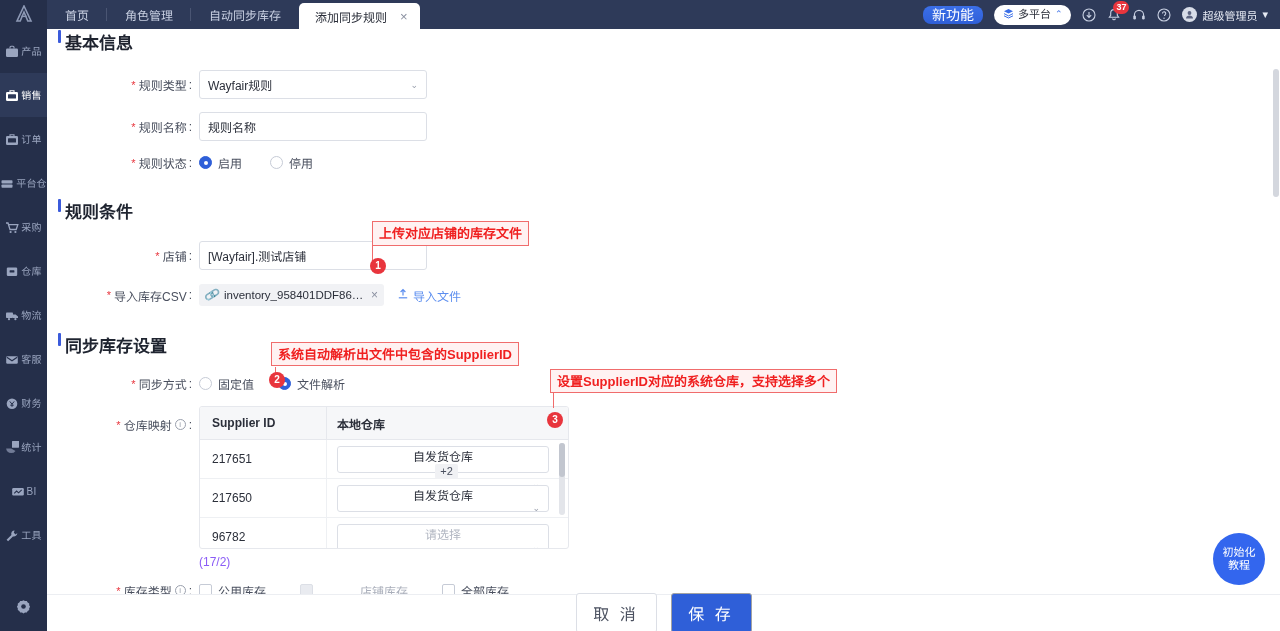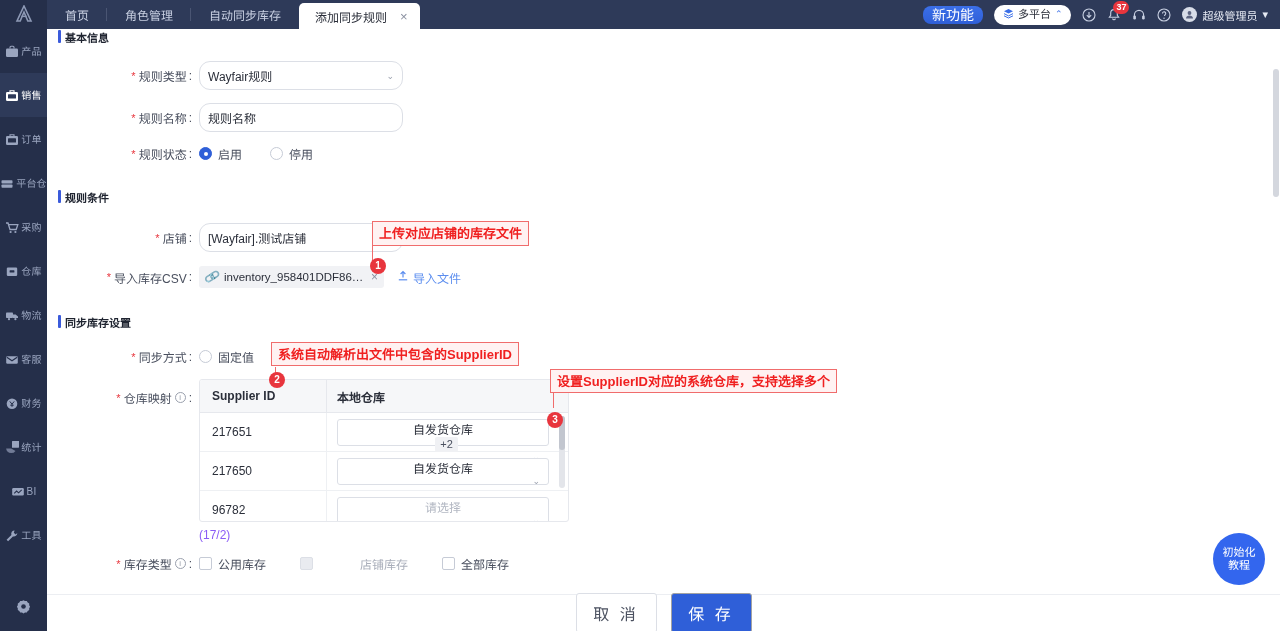--- a/index.html
+++ b/index.html
@@ -102,21 +102,21 @@
 
   
   .content {
     position: absolute; left: 47px; top: 29px; right: 0; bottom: 0;
     background: #ffffff; overflow: hidden;
   }
   .scroll-area { position: absolute; inset: 0 8px 37px 0; overflow: hidden; }
 
   .sec-head {
     display: flex; align-items: center; gap: 7px;
-    font-size: 11px; font-weight: 700; color: #1f2430;
+    font-size: 17px; font-weight: 700; color: #1f2430;
     padding-left: 18px; position: relative;
   }
   .sec-head::before {
     content: ""; position: absolute; left: 11px; top: 1px;
     width: 3px; height: 13px; background: #3b5bdb; border-radius: 1px;
   }
 
   .row { display: flex; align-items: center; }
   .lbl {
     width: 152px; text-align: right; padding-right: 7px;
@@ -124,21 +124,21 @@
     display: flex; align-items: center; justify-content: flex-end; gap: 2px;
   }
   .req { color: #e8353d; font-size: 11px; margin-right: 1px; }
   .info-ico {
     display: inline-flex; align-items: center; justify-content: center;
     width: 11px; height: 11px; border: 1px solid #9aa0ad; border-radius: 50%;
     font-size: 8px; color: #9aa0ad; line-height: 1; margin: 0 1px;
   }
 
   .field {
-    width: 204px; height: 29px; border: 1px solid #dcdfe6; border-radius: 11px;
+    width: 228px; height: 29px; border: 1px solid #dcdfe6; border-radius: 3px;
     background: #fff; display: flex; align-items: center;
     padding: 0 8px; font-size: 12px; color: #2b2f3a; cursor: pointer;
   }
   .field .caret { margin-left: auto; color: #9aa0ad; font-size: 9px; }
   .field.input { cursor: text; }
 
   .radio-group { display: flex; align-items: center; gap: 28px; }
   .radio { display: flex; align-items: center; gap: 6px; font-size: 12px; color: #4a505f; cursor: pointer; }
   .rd {
     width: 13px; height: 13px; border-radius: 50%;

